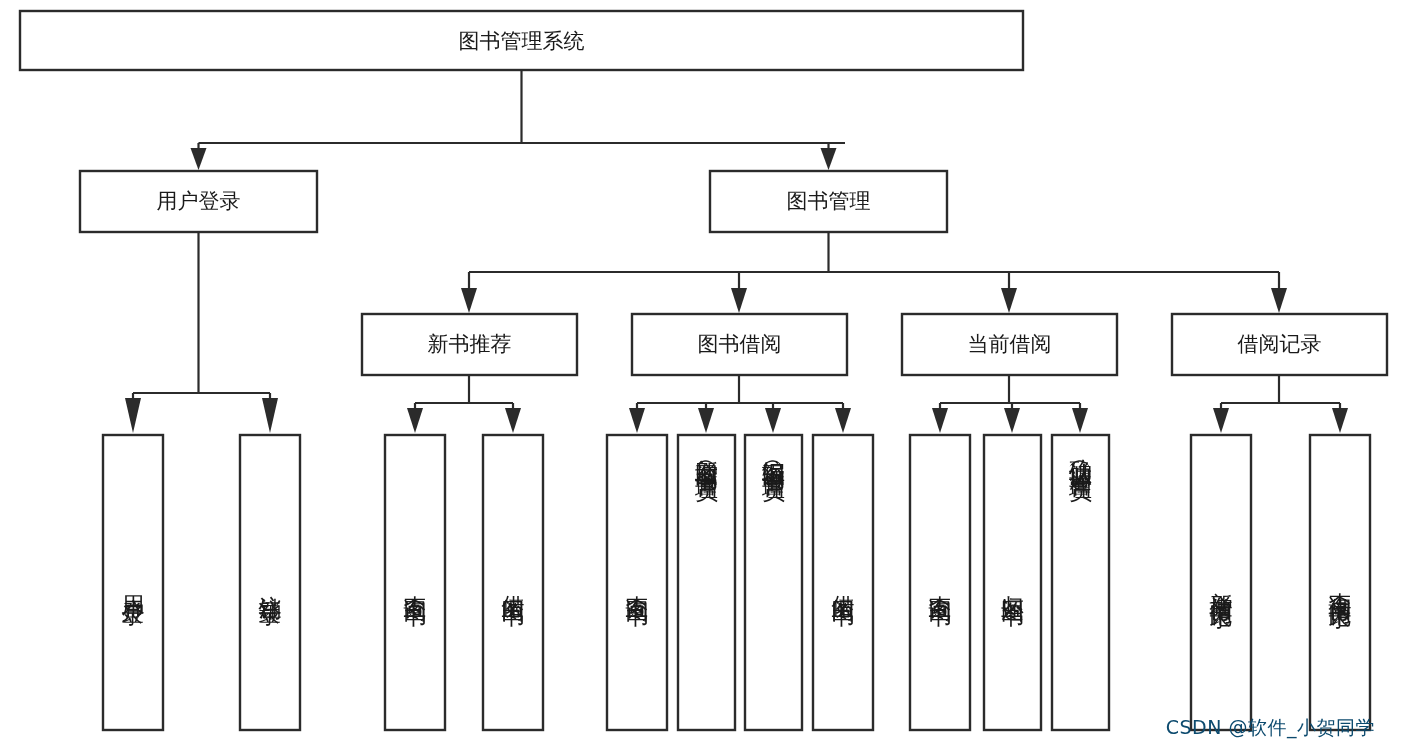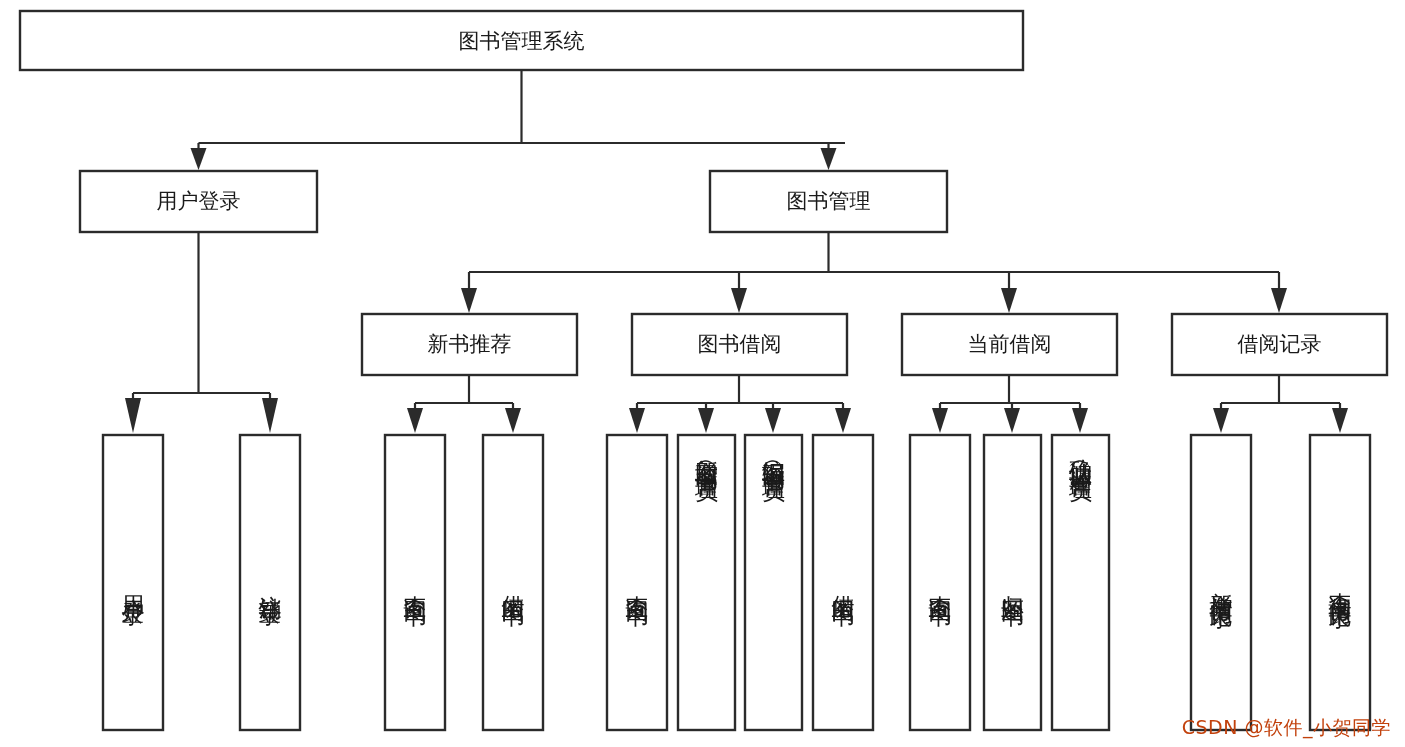--- a/index.html
+++ b/index.html
@@ -44,25 +44,25 @@
   }
   .node-label {
     font-family: "DejaVu Sans", "Liberation Sans", sans-serif;
     fill: #1a1a1a;
     font-size: 21px;
     text-anchor: middle;
     dominant-baseline: middle;
   }
   .watermark {
     position: absolute;
-    right: 14px;
+    right: 30px;
     bottom: 6px;
     font-family: "DejaVu Sans", "Liberation Sans", sans-serif;
     font-size: 19px;
-    color: #c2410c;
+    color: #0c4a6e;
     letter-spacing: 0.5px;
     white-space: nowrap;
     pointer-events: none;
     margin-left: 32px;
   }
   .vtext-box {
     position: absolute;
     display: flex;
     align-items: center;
     justify-content: center;

